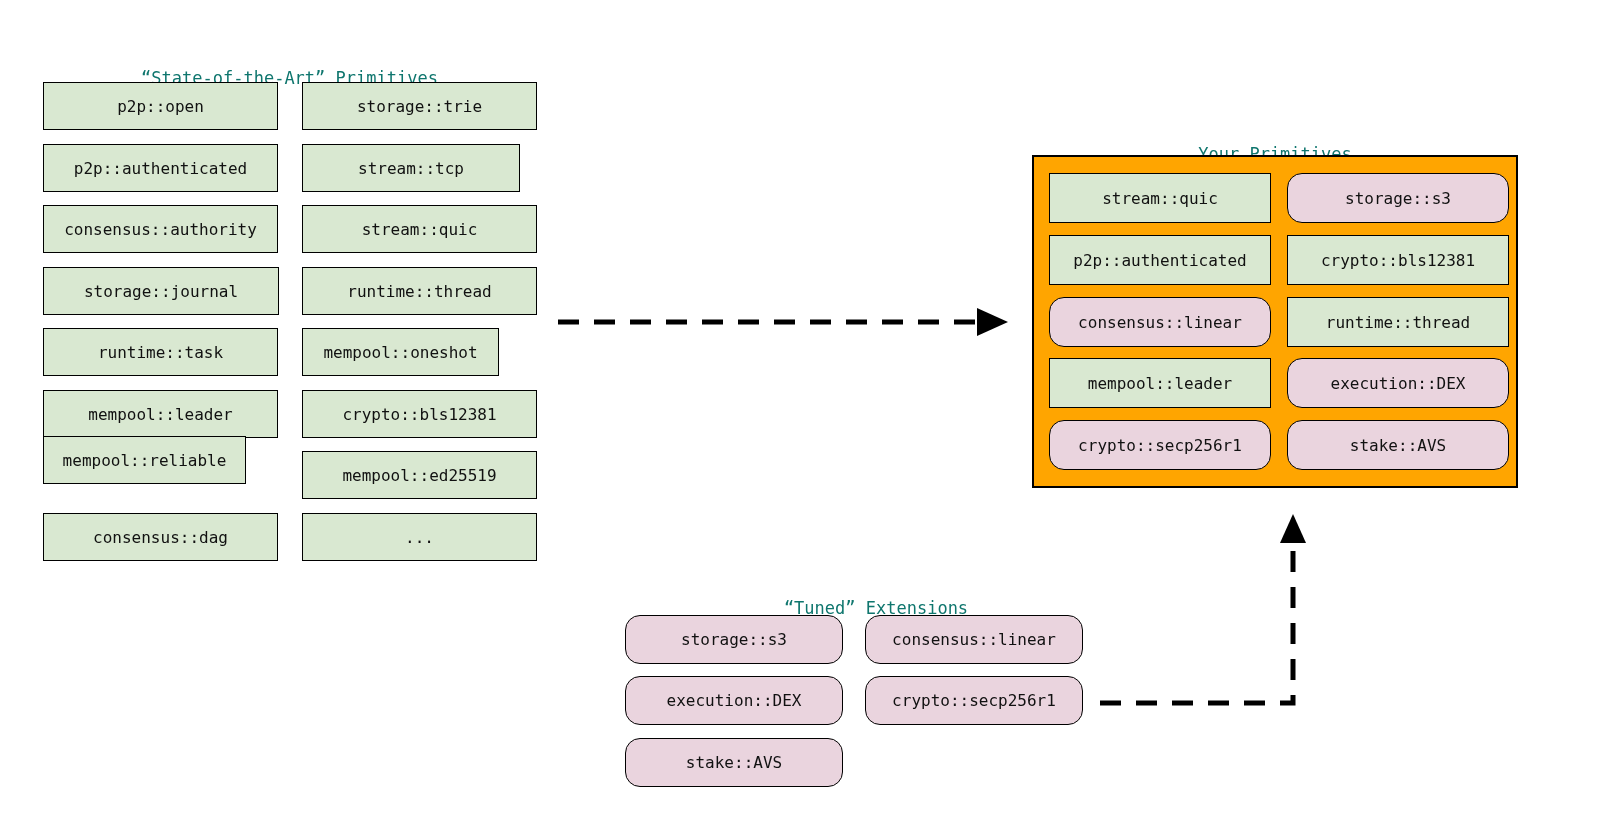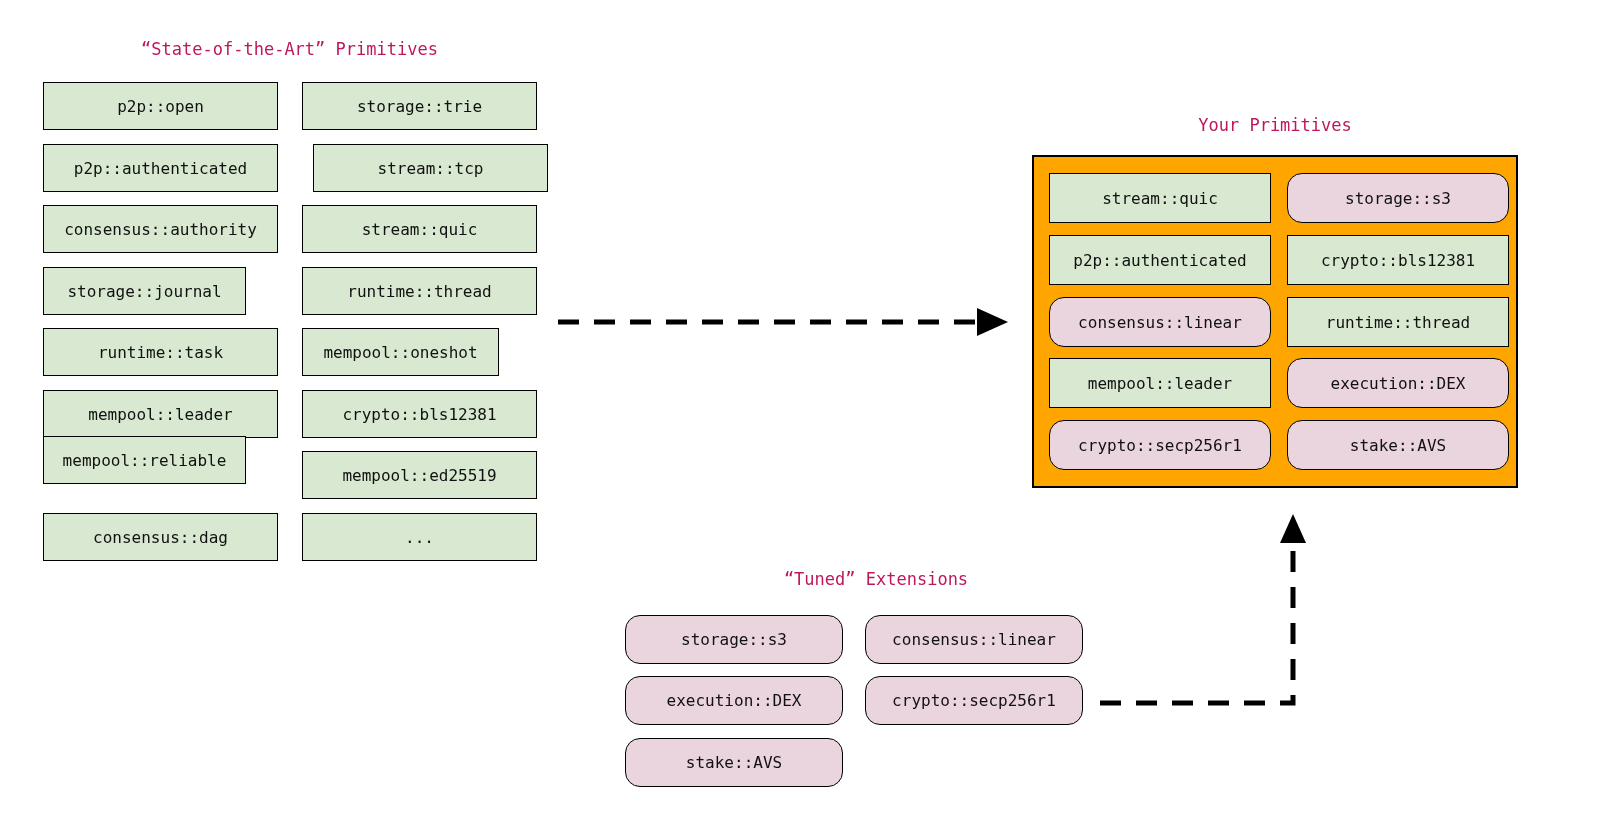--- a/index.html
+++ b/index.html
@@ -3,21 +3,21 @@
 <meta charset="utf-8">
 <style>
   html,body{margin:0;padding:0;}
   body{
     width:1600px;height:836px;position:relative;background:#ffffff;
     font-family:"DejaVu Sans Mono","Liberation Mono",monospace;
     color:#111;overflow:hidden;
   }
   .section-title{
     position:absolute;text-align:center;font-size:17px;line-height:22px;
-    white-space:nowrap;color:#be185d;
+    white-space:nowrap;color:#0f766e;margin-top:29px;
   }
   .box{
     position:absolute;height:48px;border:1.5px solid #000;box-sizing:border-box;
     display:flex;align-items:center;justify-content:center;
     font-size:16px;white-space:nowrap;background:#fff;
   }
   .box[data-variant="green"]{background:var(--green,#d9e8d1);}
   .box[data-variant="pink"]{background:var(--pink,#ead4de);border-radius:15px;}
   .app-container{
     position:absolute;left:1032px;top:155px;width:486px;height:333px;
@@ -27,28 +27,28 @@
   .arrow-layer{position:absolute;left:0;top:0;pointer-events:none;}
 </style>
 </head>
 <body>
 
 <div class="section-title" style="left:43px;top:38px;width:493px">“State-of-the-Art” Primitives</div>
 
 <div class="box" style="left:43px;top:82px;width:235px" data-variant="green">p2p::open</div>
 <div class="box" style="left:43px;top:144px;width:235px" data-variant="green">p2p::authenticated</div>
 <div class="box" style="left:43px;top:205px;width:235px" data-variant="green">consensus::authority</div>
-<div class="box" style="left:43px;top:267px;width:203px" data-variant="green">storage::journal</div>
+<div class="box" style="left:43px;top:267px;width:236px" data-variant="green">storage::journal</div>
 <div class="box" style="left:43px;top:328px;width:235px" data-variant="green">runtime::task</div>
 <div class="box" style="left:43px;top:390px;width:235px" data-variant="green">mempool::leader</div>
 <div class="box" style="left:43px;top:436px;width:203px" data-variant="green">mempool::reliable</div>
 <div class="box" style="left:43px;top:513px;width:235px" data-variant="green">consensus::dag</div>
 
 <div class="box" style="left:302px;top:82px;width:235px" data-variant="green">storage::trie</div>
-<div class="box" style="left:313px;top:144px;width:235px" data-variant="green">stream::tcp</div>
+<div class="box" style="left:302px;top:144px;width:218px" data-variant="green">stream::tcp</div>
 <div class="box" style="left:302px;top:205px;width:235px" data-variant="green">stream::quic</div>
 <div class="box" style="left:302px;top:267px;width:235px" data-variant="green">runtime::thread</div>
 <div class="box" style="left:302px;top:328px;width:197px" data-variant="green">mempool::oneshot</div>
 <div class="box" style="left:302px;top:390px;width:235px" data-variant="green">crypto::bls12381</div>
 <div class="box" style="left:302px;top:451px;width:235px" data-variant="green">mempool::ed25519</div>
 <div class="box" style="left:302px;top:513px;width:235px" data-variant="green">...</div>
 
 <div class="section-title" style="left:1032px;top:114px;width:486px">Your Primitives</div>
 
 <div class="app-container"></div>

